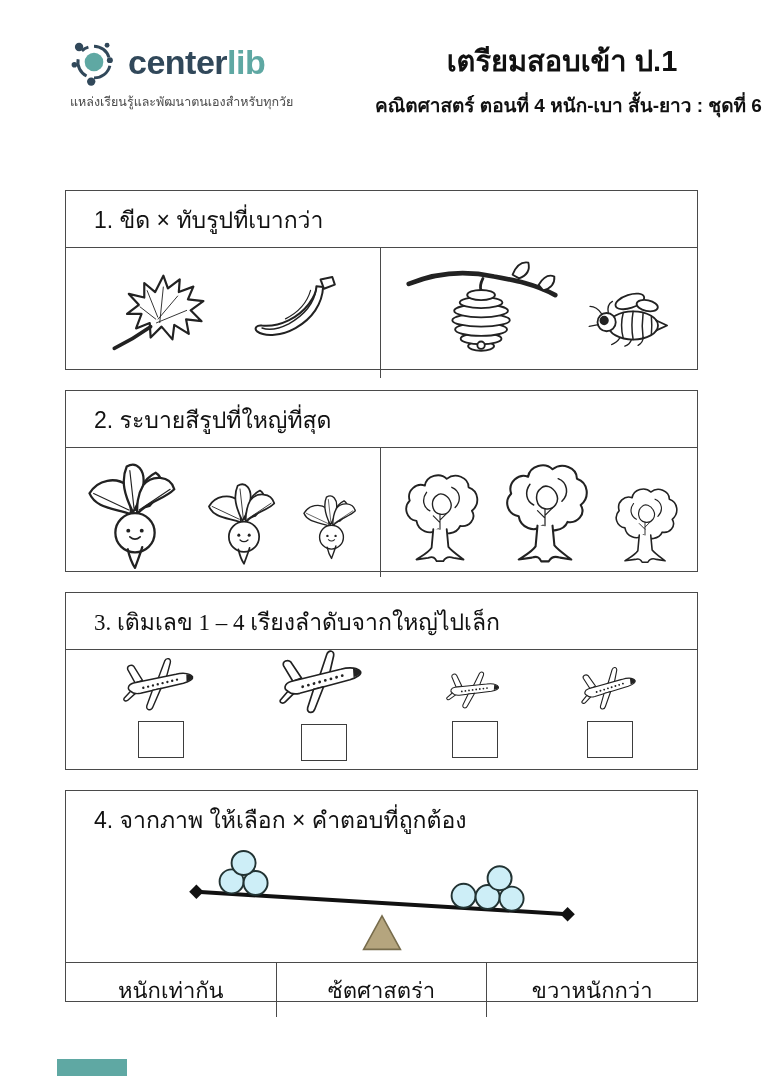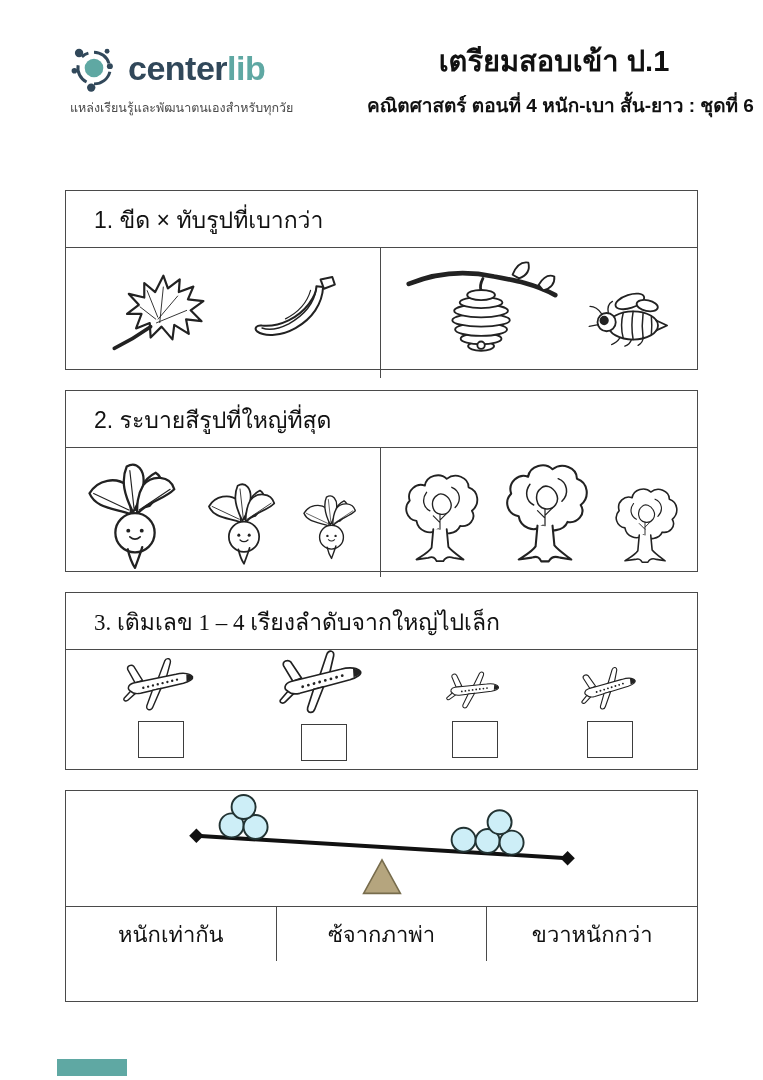--- a/index.html
+++ b/index.html
@@ -1,28 +1,28 @@
 <!DOCTYPE html>
 <html><head>
 <meta charset="utf-8">
 <style>
   * { margin:0; padding:0; box-sizing:border-box; }
   html,body { width:763px; height:1080px; background:#fff; font-family:"Liberation Sans","DejaVu Sans",sans-serif; color:#111; }
   .page { position:relative; width:763px; height:1080px; background:#fff; overflow:hidden; }
 
   
-  .logo-wrap { position:absolute; left:66px; top:40px; }
+  .logo-wrap { position:absolute; left:66px; top:34px; }
   .logo-row { display:flex; align-items:center; }
   .logo-icon { width:56px; height:56px; }
   .logo-text { font-size:34px; font-weight:bold; letter-spacing:-0.5px; margin-left:6px; }
   .logo-text .c1 { color:#31485a; }
   .logo-text .c2 { color:#5fa8a3; }
   .tagline { font-size:12.5px; color:#4a4a4a; margin-top:2px; margin-left:4px; }
 
-  .title-wrap { position:absolute; right:66px; top:38px; width:330px; }
+  .title-wrap { position:absolute; right:58px; top:38px; width:330px; }
   .doc-title { font-size:29px; font-weight:bold; text-align:center; position:relative; left:22px; white-space:nowrap; }
   .doc-subtitle { font-size:19px; font-weight:bold; text-align:right; margin-top:6px; white-space:nowrap; }
 
   .instruction { position:absolute; left:70px; top:147px; font-size:18.5px; }
 
   
   .qbox { position:absolute; left:65px; width:633px; border:1.5px solid #4a4a4a; background:#fff; }
   .qhead { font-size:23px; padding:11px 6px 9px 28px; }
   .qhead-border { border-bottom:1.5px solid #4a4a4a; }
   .qcontent { display:flex; }
@@ -265,20 +265,21 @@
       <div class="plane-col">
         <svg class="art" width="65" height="48" style="transform:rotate(-10deg); margin-top:14px;">
             <use href="#sym-plane"></use>
           </svg>
         <div class="answer-box" style="margin-top:9px;"></div>
       </div>
     </div>
   </div>
 
   <div class="qbox q4">
+    <div class="qhead">4. จากภาพ ให้เลือก × คำตอบที่ถูกต้อง</div>
     <div class="seesaw-area">
       <svg class="art" width="470" height="112" viewBox="0 0 500 140">
         <polygon points="250,86 227,128 273,128" fill="#b5a57e" stroke="#776c4c" stroke-width="2"></polygon>
         <line x1="18" y1="56" x2="482" y2="84" stroke="#111" stroke-width="5"></line>
         <polygon points="18,47 27,56 18,65 9,56" fill="#111"></polygon>
         <polygon points="482,75 491,84 482,93 473,84" fill="#111"></polygon>
         <g fill="#cdeef7" stroke="#233" stroke-width="2.4">
           <circle cx="62" cy="43" r="15"></circle>
           <circle cx="92" cy="45" r="15"></circle>
           <circle cx="77" cy="20" r="15"></circle>
@@ -286,20 +287,20 @@
         <g fill="#cdeef7" stroke="#233" stroke-width="2.4">
           <circle cx="352" cy="61" r="15"></circle>
           <circle cx="382" cy="62.5" r="15"></circle>
           <circle cx="412" cy="64.5" r="15"></circle>
           <circle cx="397" cy="39" r="15"></circle>
         </g>
       </svg>
     </div>
     <div class="options-row">
       <div class="option-cell">หนักเท่ากัน</div>
-      <div class="option-cell">ซ้จากภาพ่า</div>
+      <div class="option-cell">ซ้ตศาสตร่า</div>
       <div class="option-cell">ขวาหนักกว่า</div>
     </div>
   </div>
 
   <div class="footer-bar"></div>
 
 </div>
 
 </body></html>

